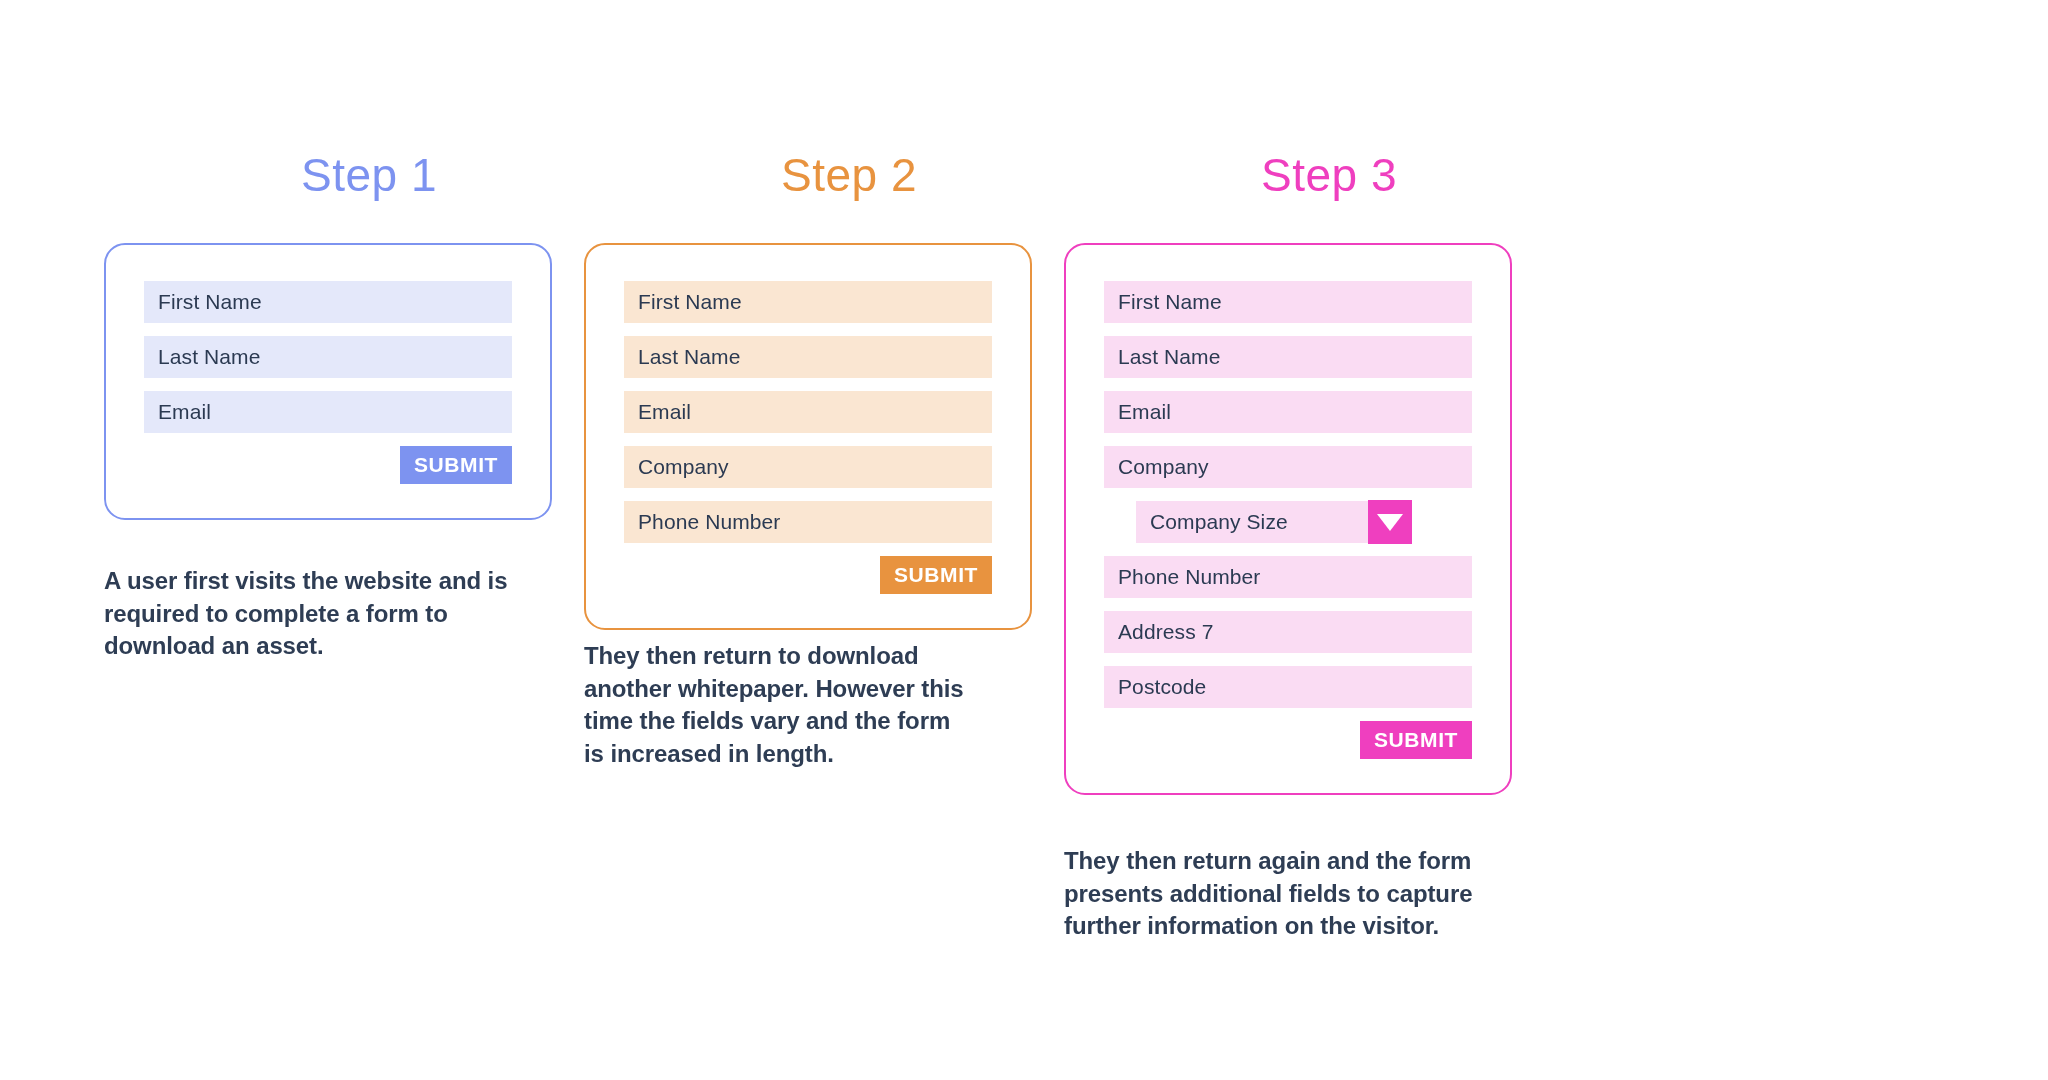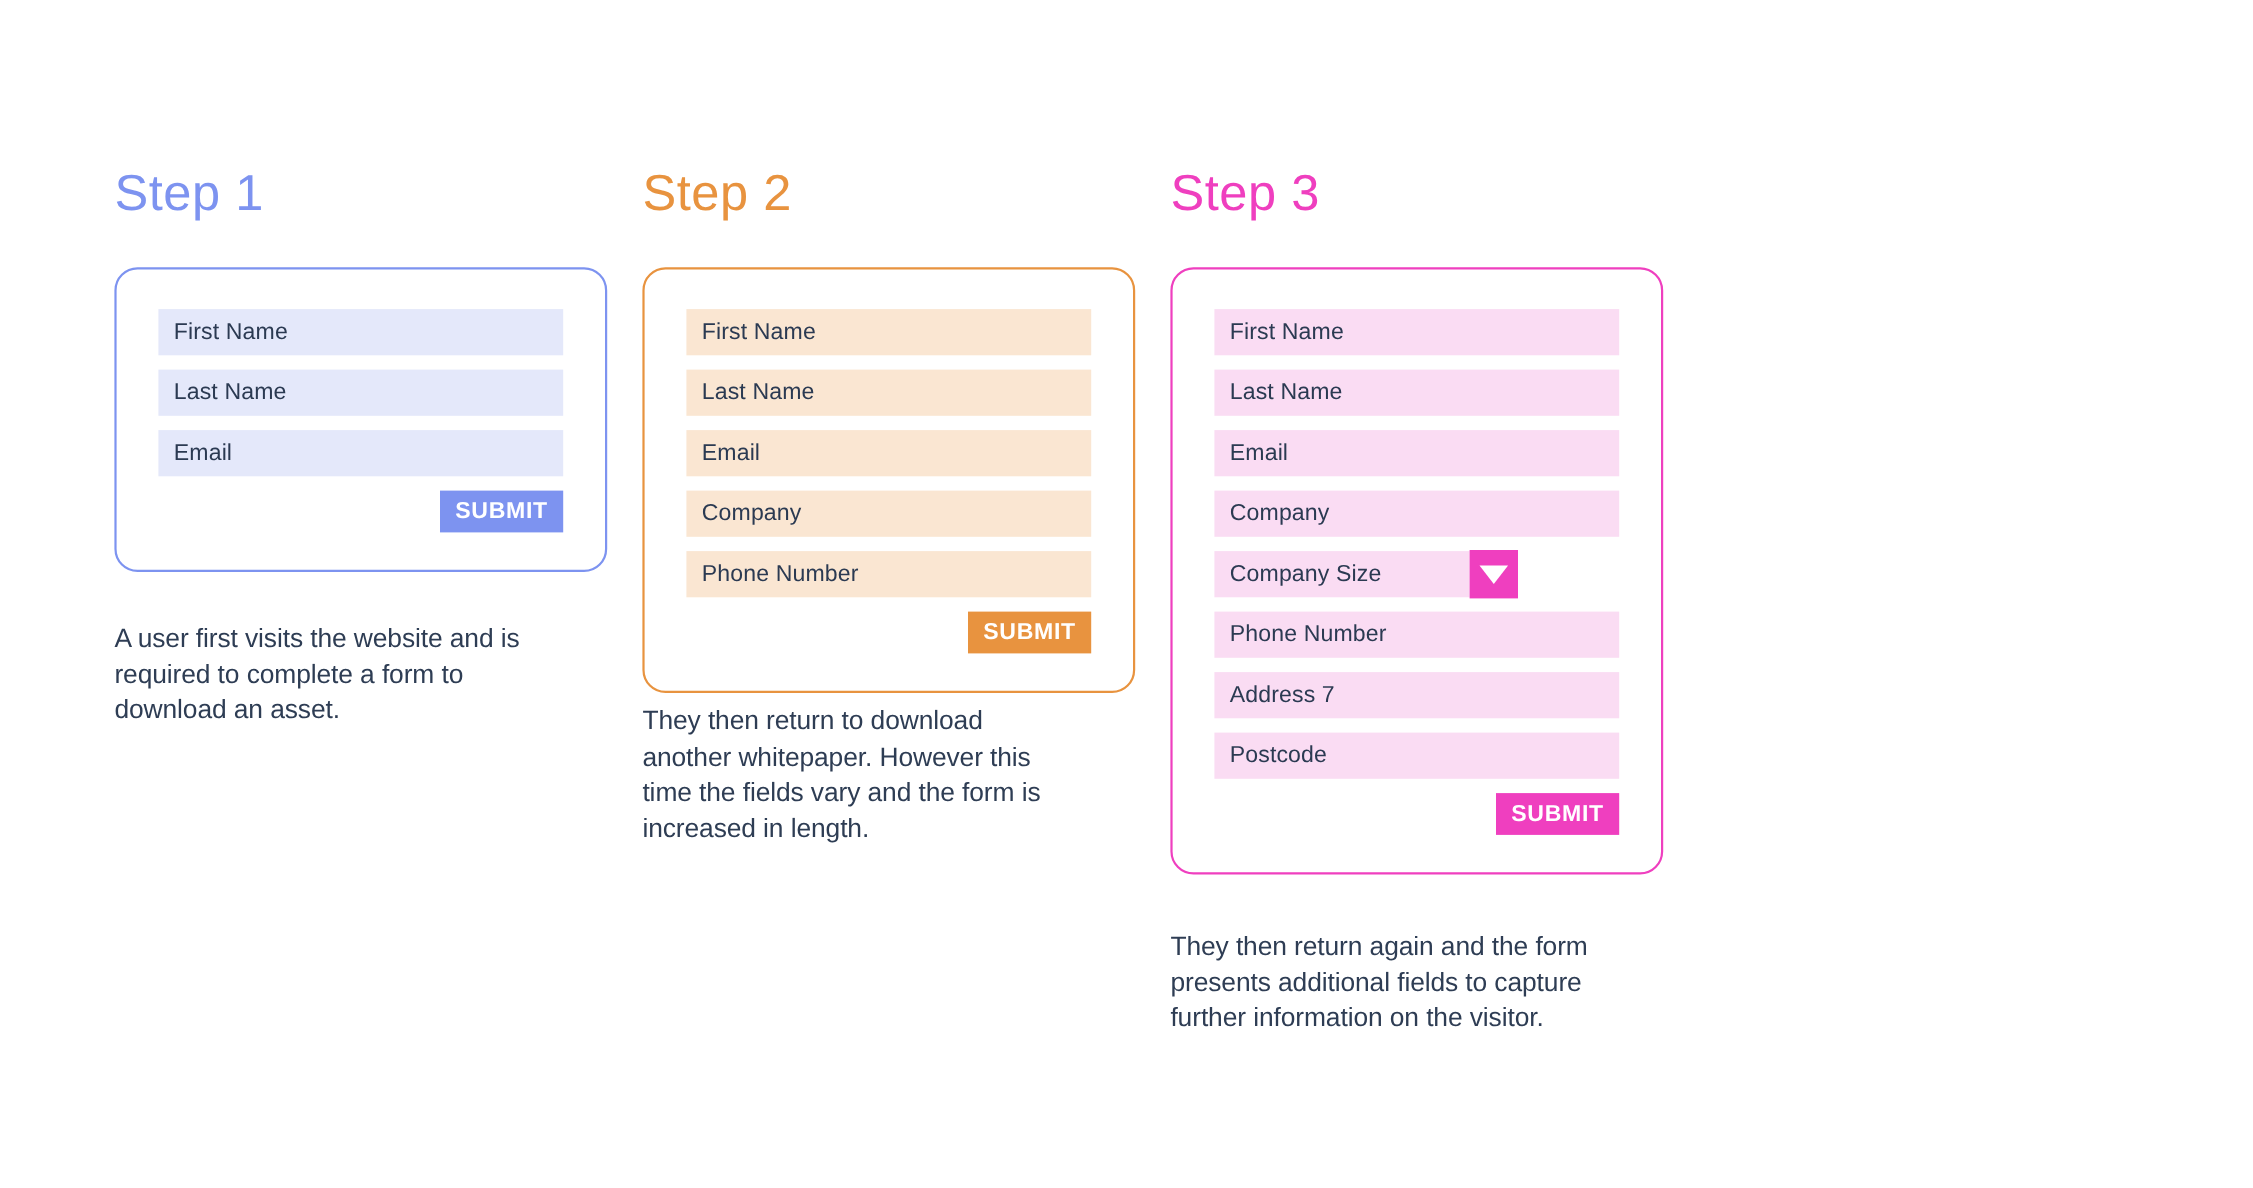--- a/index.html
+++ b/index.html
@@ -31,21 +31,21 @@
   .col-1 { left: 104px; }
   .col-2 { left: 584px; }
   .col-3 { left: 1064px; }
 
   
   .step-title {
     position: absolute;
     top: 152px;
     left: 0;
     width: 530px;
-    text-align: left;
+    text-align: center;
     font-size: 46px;
     font-weight: 400;
     letter-spacing: 0.5px;
     line-height: 1;
     white-space: nowrap;
   }
 
   
   .card {
     position: absolute;
@@ -116,21 +116,21 @@
     border: none;
     cursor: pointer;
     font-family: "Liberation Sans", sans-serif;
   }
 
   
   .caption {
     position: absolute;
     left: 0;
     font-size: 24px;
-    font-weight: 400;
+    font-weight: 700;
     line-height: 1.36;
     color: #2e3d54;
     letter-spacing: -0.1px;
   }
   .cap-1 { top: 565px; width: 420px; }
   .cap-2 { top: 640px; width: 380px; }
   .cap-3 { top: 845px; width: 420px; }
 </style>
 </head>
 <body>
@@ -194,21 +194,21 @@
       </div>
       <div class="field" style="background: rgb(250, 220, 243);">
         <span>Last Name</span>
       </div>
       <div class="field" style="background: rgb(250, 220, 243);">
         <span>Email</span>
       </div>
       <div class="field" style="background: rgb(250, 220, 243);">
         <span>Company</span>
       </div>
-      <div class="field has-dropdown" style="background: rgb(250, 220, 243);">
+      <div class="field has-dropdown" style="background: rgb(250, 220, 243); margin-left: 32px;">
         <span>Company Size</span>
         <span class="dropdown-toggle" style="background: rgb(239, 63, 191);">
           <span class="caret"></span>
         </span>
       </div>
       <div class="field" style="background: rgb(250, 220, 243);">
         <span>Phone Number</span>
       </div>
       <div class="field" style="background: rgb(250, 220, 243);">
         <span>Address 7</span>

